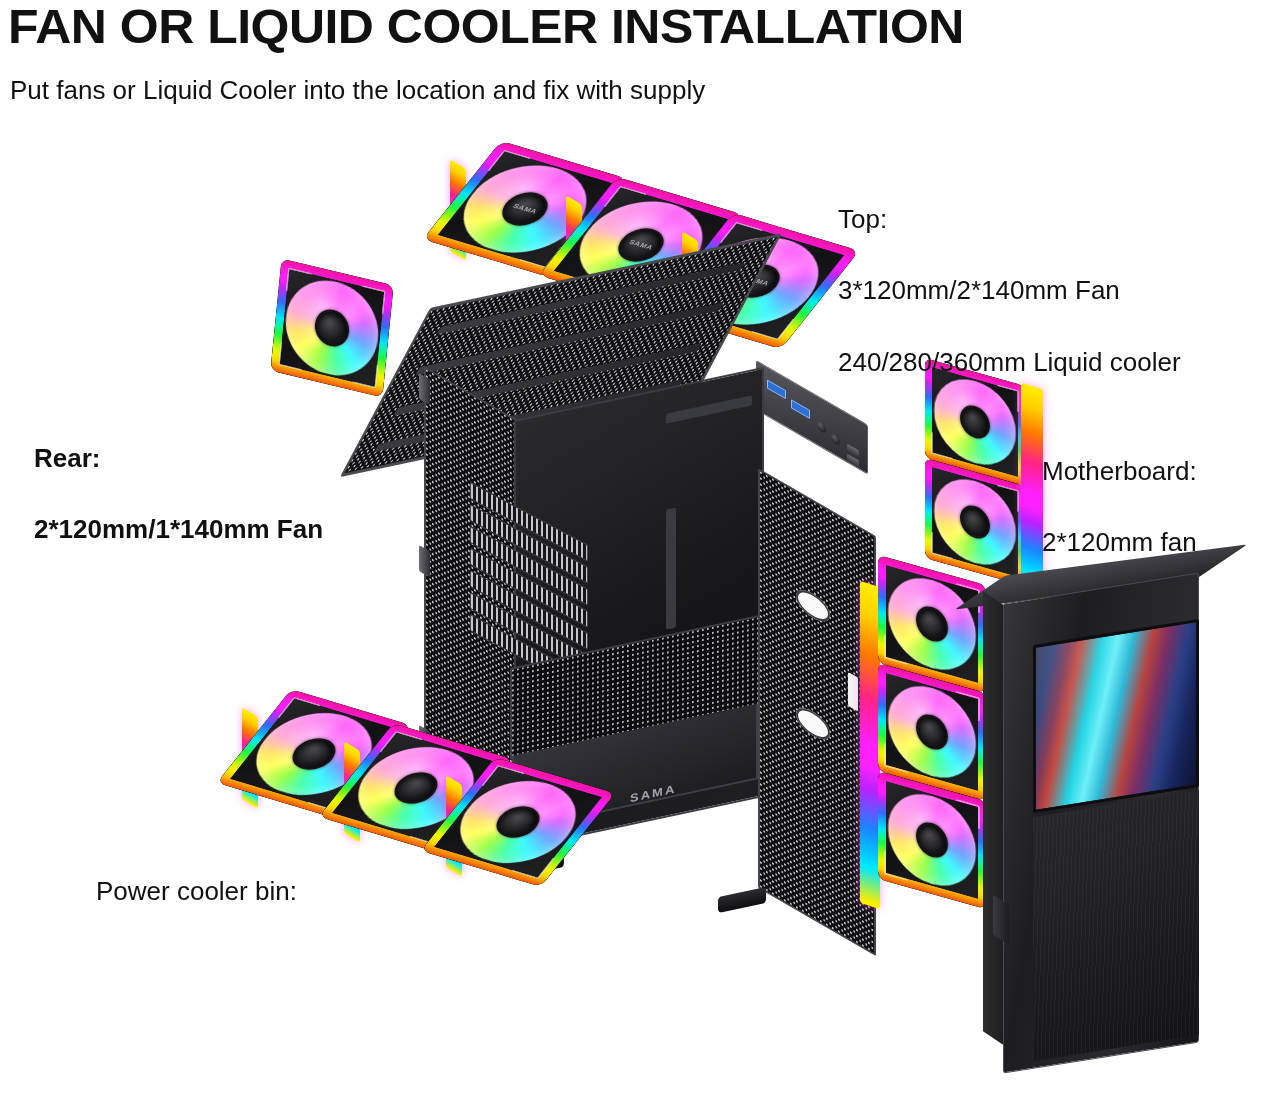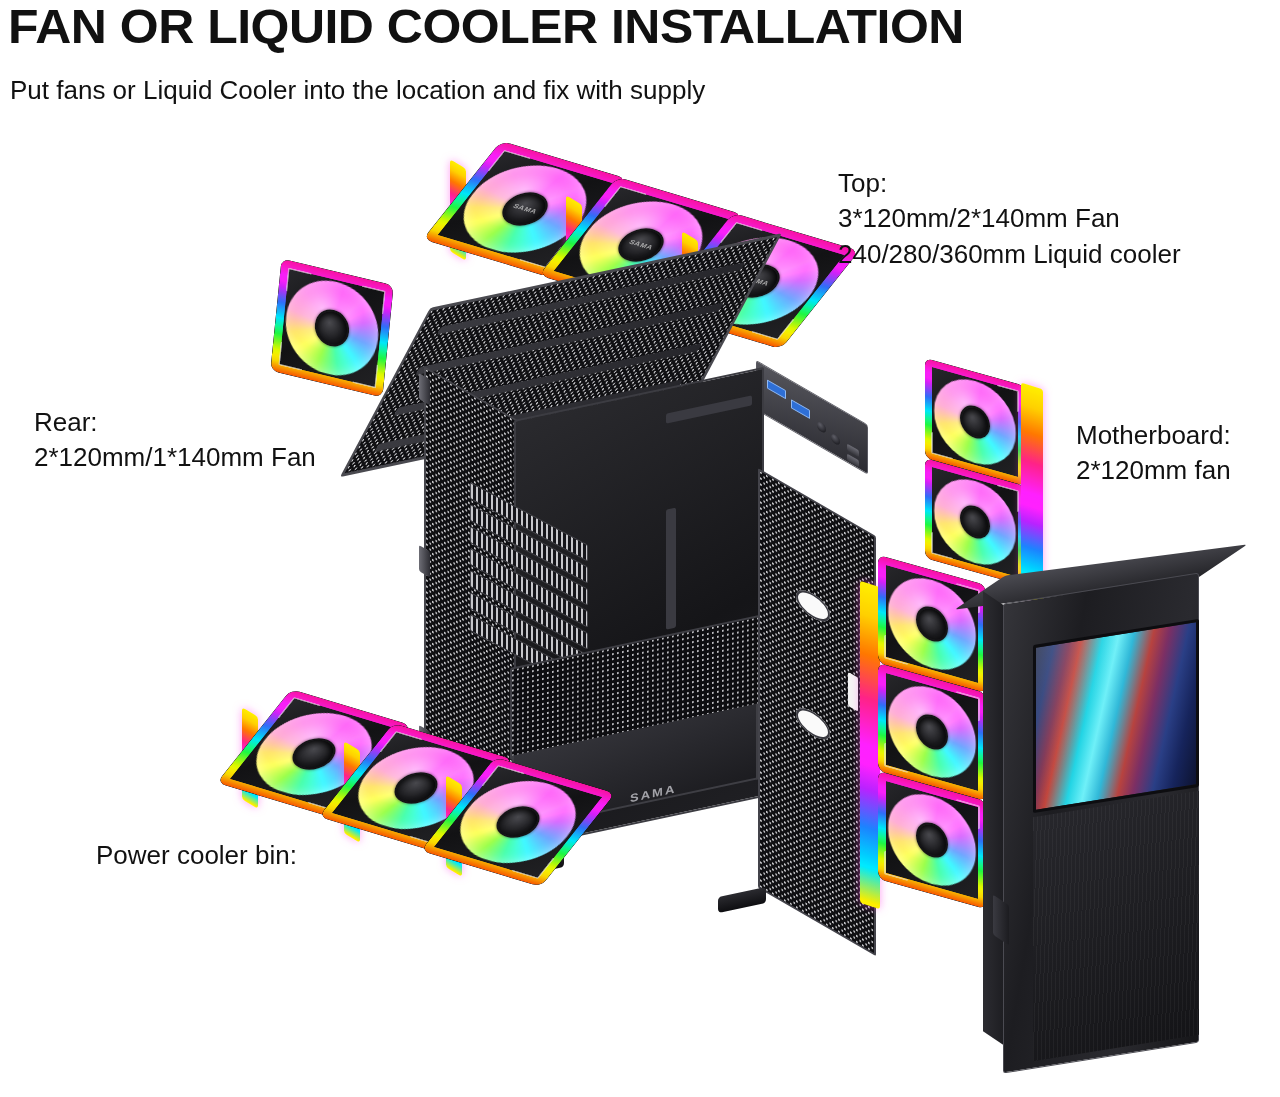--- a/index.html
+++ b/index.html
@@ -25,24 +25,24 @@
     transform: scaleX(1.02); transform-origin: left top;
   }
   .subtitle {
     position: absolute; left: 10px; top: 76px;
     font-size: 26px; font-weight: 400; line-height: 1.1;
     white-space: nowrap;
   }
 
   
   .label { position: absolute; font-size: 26px; line-height: 1.36; white-space: nowrap; color:#111; }
-  .label .ln { display: block; }
+  .label .ln { display: block; margin-top: 36px; }
   #label-top        { left: 838px; top: 166px; }
-  #label-rear       { left: 34px;  top: 405px; }
-  #label-mobo       { left: 1076px; top: 418px; }
+  #label-rear       { left: 34px;  top: 405px; font-weight: bold; }
+  #label-mobo       { left: 1042px; top: 418px; }
   #label-psu        { left: 96px;  top: 838px; }
   #label-front      { left: 506px; top: 930px; }
 
   
   .fan { position: relative; }
   .fan .frame {
     position:absolute; inset:0;
     background: linear-gradient(135deg,#2b2b2f 0%,#121214 45%,#232326 100%);
     border-radius: 7%;
     box-shadow: inset 0 0 4px rgba(0,0,0,.9);

